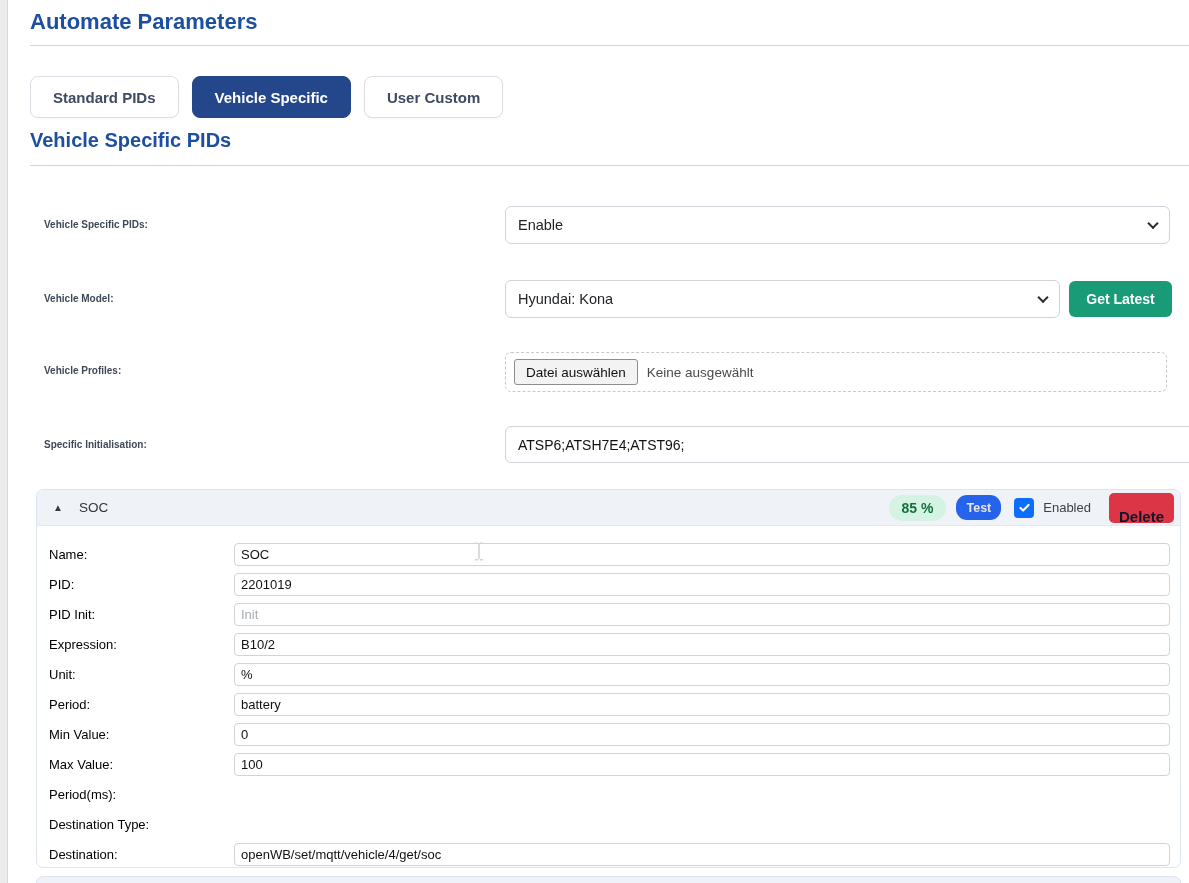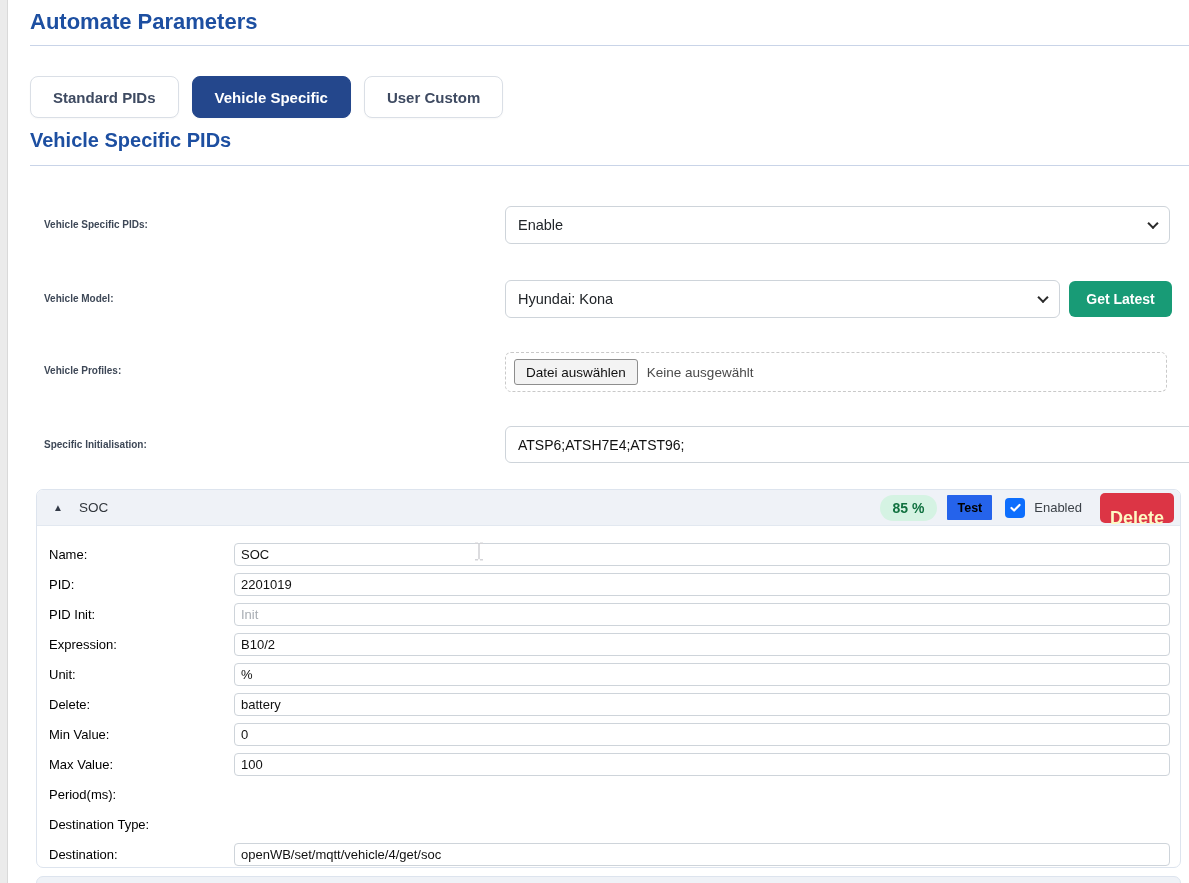--- a/index.html
+++ b/index.html
@@ -68,27 +68,27 @@
   .panel-header {
     height:36px; background:#eff2f7; border-bottom:1px solid #e2e8f0;
     border-radius:6px 6px 0 0; display:flex; align-items:center; padding:0 6px 0 10px;
   }
   .tri { font-size:10px; color:#333a47; cursor:pointer; padding:0 6px; }
   .panel-title { font-size:13.5px; color:#31363c; margin-left:10px; }
   .header-right { margin-left:auto; display:flex; align-items:center; }
   .badge { height:26px; padding:0 13px; border-radius:13px;
     background:var(--badge-bg); color:var(--badge-text);
     font-size:14px; font-weight:600; display:flex; align-items:center; }
-  .btn-test { margin-left:10px; height:25px; padding:0 10px; border:none; border-radius:1px;
-    background:var(--test-blue); color:#000000; font-family:inherit; font-size:12.5px; font-weight:700; cursor:pointer; }
+  .btn-test { margin-left:10px; height:25px; padding:0 10px; border:none; border-radius:11px;
+    background:var(--test-blue); color:#e5e5e5; font-family:inherit; font-size:12.5px; font-weight:700; cursor:pointer; }
   .checkbox { margin-left:13px; width:20px; height:20px; border-radius:4px;
     background:var(--check-blue); display:flex; align-items:center; justify-content:center; cursor:pointer; }
   .enabled-label { margin-left:9px; font-size:13px; color:#3c4248; }
   .btn-delete { margin-left:18px; height:25px; padding:15px 10px; border:none; border-radius:5px;
-    background:var(--delete-red); color:#fef9c3; font-family:inherit; font-size:18px; font-weight:700; cursor:pointer; }
+    background:var(--delete-red); color:#0f172a; font-family:inherit; font-size:15px; font-weight:700; cursor:pointer; }
 
   .panel-body { padding:13px 10px 0 12px; }
   .soc-row { height:30px; display:flex; align-items:center; }
   .soc-label { width:185px; flex:0 0 185px; font-size:13px; color:#000000; }
   .soc-input, .soc-selectwrap select {
     flex:1; height:23px; border:1px solid #ced4da; border-radius:4px;
     font-family:inherit; font-size:13px; color:#111; padding:0 6px; background:#fff;
   }
   .soc-input::placeholder { color:#a8adb3; }
   .soc-selectwrap { flex:1; position:relative; display:flex; }
@@ -176,21 +176,21 @@
       </div>
       <div class="soc-row">
         <label class="soc-label">Expression:</label>
         <input class="soc-input" value="B10/2" style="">
       </div>
       <div class="soc-row">
         <label class="soc-label">Unit:</label>
         <input class="soc-input" value="%" style="">
       </div>
       <div class="soc-row">
-        <label class="soc-label">Delete:</label>
+        <label class="soc-label">Period:</label>
         <input class="soc-input" value="battery" style="">
       </div>
       <div class="soc-row">
         <label class="soc-label">Min Value:</label>
         <input class="soc-input" value="0" style="">
       </div>
       <div class="soc-row">
         <label class="soc-label">Max Value:</label>
         <input class="soc-input" value="100" style="">
       </div>

